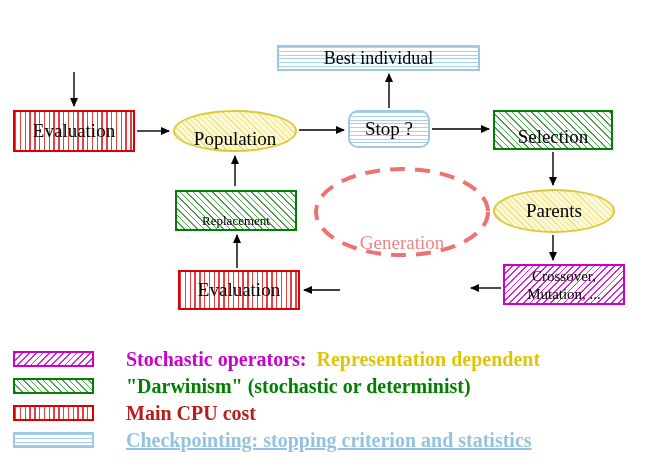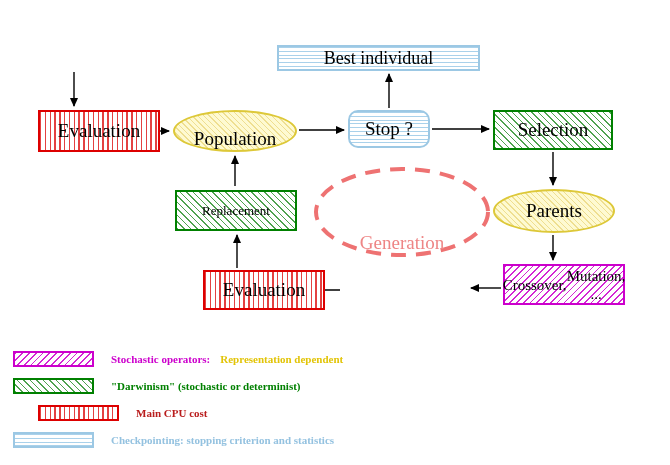--- a/index.html
+++ b/index.html
@@ -13,26 +13,26 @@
   }
   
   .hatch-magenta{
     border:2px solid #cc00cc;background-color:#fff;
     background-image:repeating-linear-gradient(135deg,rgba(204,0,204,.85) 0 1.2px,transparent 1.2px 4.8px);
   }
   
   .hatch-green{
     border:2px solid #008000;background-color:#fff;
     background-image:repeating-linear-gradient(45deg,rgba(34,140,34,.8) 0 1.2px,transparent 1.2px 4.6px);
+    align-items:flex-end;
   }
   
   .stripe-red{
     border:2px solid #dd0000;background-color:#fff;
     background-image:repeating-linear-gradient(90deg,rgba(221,17,17,.8) 0 1.4px,transparent 1.4px 4.8px);
-    margin-left:25px;
   }
   
   .stripe-cyan{
     border:2px solid #9cc8e4;background-color:#fff;
     background-image:repeating-linear-gradient(180deg,rgba(160,204,232,.9) 0 1px,transparent 1px 3.8px);
   }
   
   .yellow-ellipse{
     border:2px solid #ddc838;background-color:#fefad2;
     background-image:repeating-linear-gradient(45deg,rgba(226,200,90,.55) 0 1px,transparent 1px 4px);
@@ -41,27 +41,27 @@
   .rounded{border-radius:10px;}
   .small-label{font-size:15px;line-height:18px;}
   .svg-layer{position:absolute;left:0;top:0;pointer-events:none;}
   .generation-label{
     position:absolute;left:316px;top:200px;width:172px;text-align:center;
     color:#ee8585;font-size:19px;margin-top:32px;
   }
   .legend{position:absolute;left:13px;top:345px;width:650px;}
   .lg-row{position:absolute;left:0;display:flex;align-items:center;height:20px;}
   .lg-swatch{width:81px;height:16px;box-sizing:border-box;flex:0 0 auto;}
-  .lg-text{margin-left:17px;font-size:11px;font-weight:bold;white-space:nowrap;}
+  .lg-text{margin-left:32px;font-size:20px;font-weight:bold;white-space:nowrap;}
   .lg-part2{margin-left:10px;}
   .c-magenta{color:#cc00cc;}
   .c-gold{color:#e2c407;}
   .c-green{color:#008000;}
   .c-red{color:#b91c1c;}
-  .c-blue{color:#94c2e0;}
+  .c-blue{color:#94c2e0;text-decoration:underline;}
 </style>
 </head>
 <body>
 
 <div class="stage">
 
   <svg class="svg-layer" width="670" height="465" viewBox="0 0 670 465">
     <defs>
       <marker id="ah" markerUnits="userSpaceOnUse" markerWidth="10" markerHeight="9" refX="8" refY="4" orient="auto">
         <path d="M0,0 L9,4 L0,8 z" fill="#000"></path>
@@ -101,21 +101,21 @@
   </div>
 
   <div class="node hatch-green" style="left:493px;top:110px;width:120px;height:40px;">
     <span>Selection</span>
   </div>
 
   <div class="node yellow-ellipse" style="left:493px;top:189px;width:122px;height:44px;">
     <span>Parents</span>
   </div>
 
-  <div class="node hatch-magenta small-label" style="left:503px;top:264px;width:122px;height:41px;flex-direction:row;">
+  <div class="node hatch-magenta small-label" style="left:503px;top:264px;width:122px;height:41px;flex-direction:column;">
     <span>Crossover,</span>
     <span>Mutation, ...</span>
   </div>
 
 
   <div class="node stripe-red" style="left:178px;top:270px;width:122px;height:40px;">
     <span>Evaluation</span>
   </div>
 
   <div class="node hatch-green" style="left:175px;top:190px;width:122px;height:41px;font-size:13px;">

